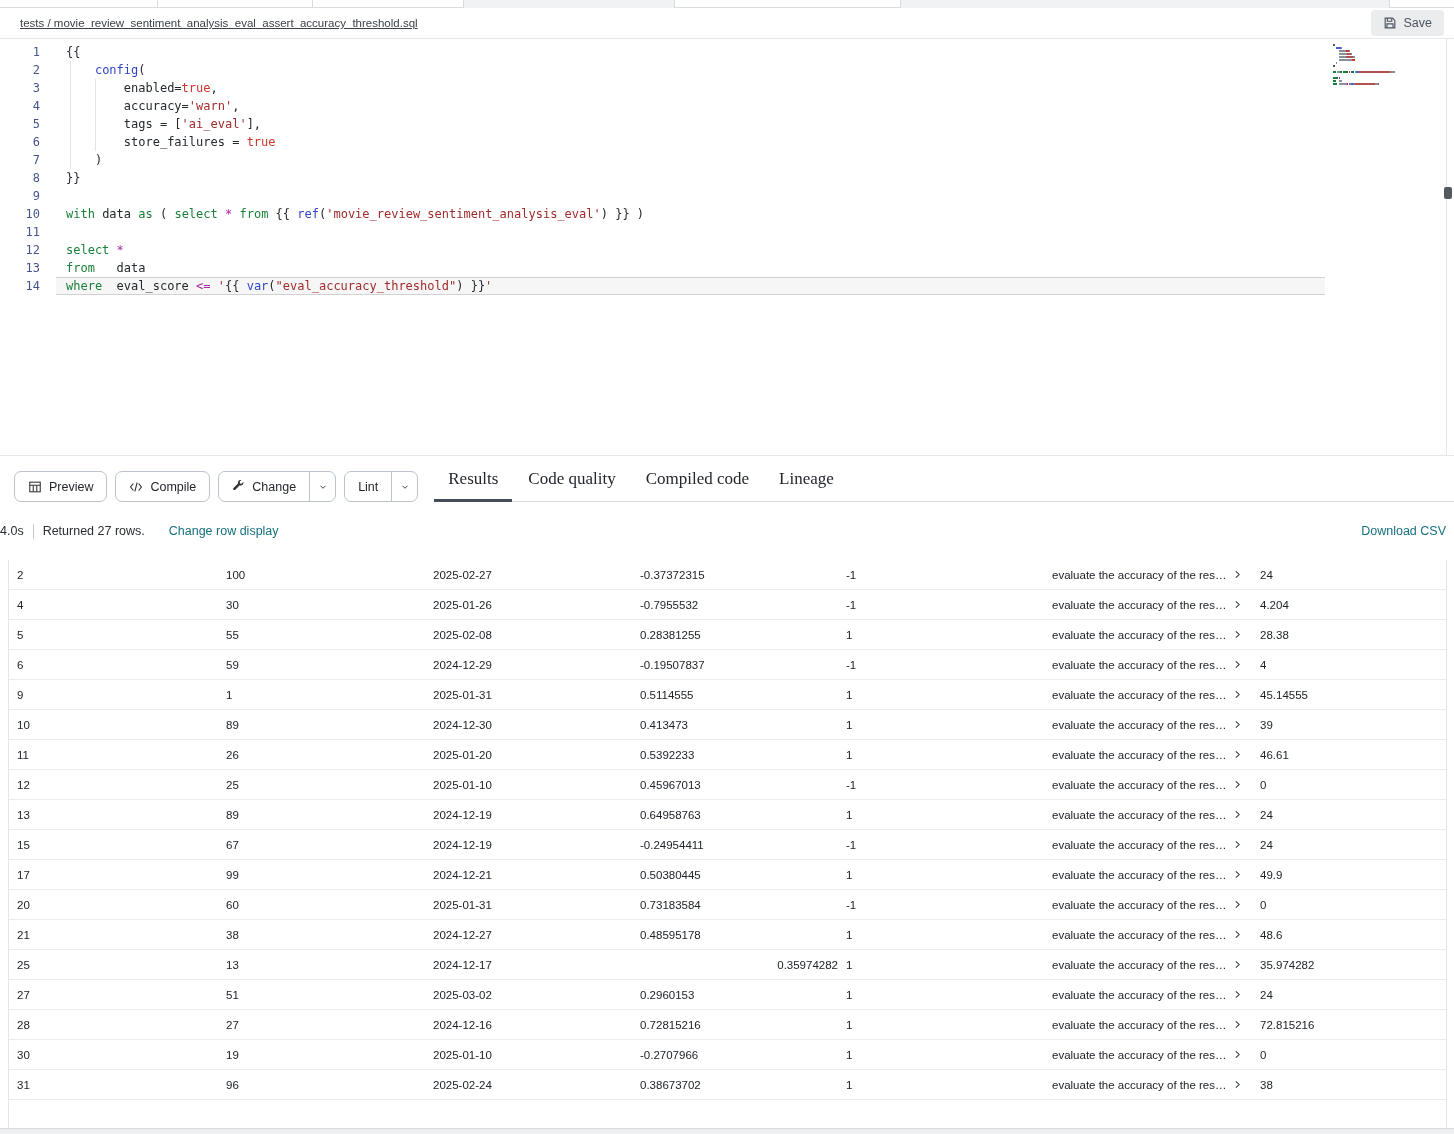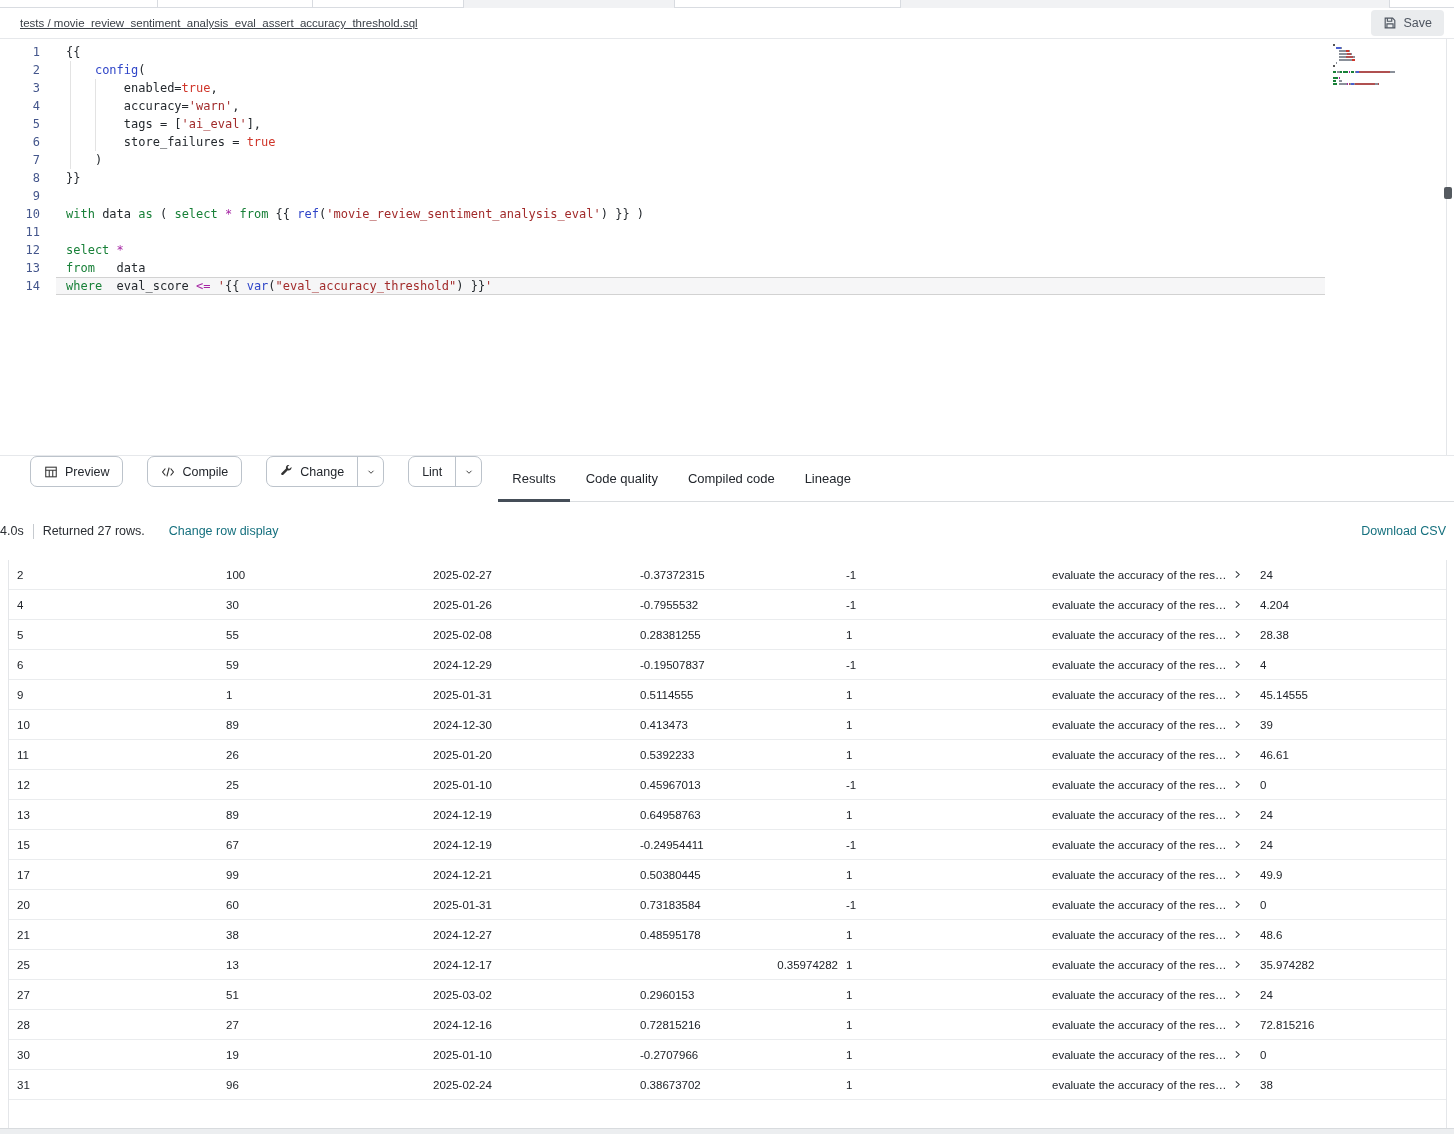--- a/index.html
+++ b/index.html
@@ -41,27 +41,27 @@
   .g1 { left:70px; top:22px; height:108px; }
   .g2 { left:95px; top:40px; height:72px; }
   .minimap { position:absolute; left:1333px; top:5px; width:106px; }
   .mm-line { height:2px; margin-bottom:1px; display:flex; }
   .mm-seg { height:2px; display:inline-block; }
   .escroll-track { position:absolute; left:1446px; top:0; width:1px; height:416px; background:#e4e6e9; }
   .escroll-thumb { position:absolute; left:1444px; top:148px; width:8px; height:12px; background:#555a60; border-radius:2px; }
 
   
   .toolbar { position:absolute; top:455px; left:0; right:0; height:47px; border-top:1px solid #e6e8eb; display:flex; background:#fff; }
-  .btn-row { display:flex; align-items:flex-start; gap:24px; padding-left:30px; }
+  .btn-row { display:flex; align-items:flex-end; gap:8px; padding-left:14px; }
   .tbtn { display:flex; align-items:stretch; height:31px; border:1px solid #bcc3cb; border-radius:7px; background:#fff;
     font-size:12.5px; color:#23272d; overflow:hidden; font-family:inherit; }
   .tbtn .main { display:flex; align-items:center; gap:7px; padding:0 13px; cursor:pointer; }
   .tbtn .dd { display:flex; align-items:center; justify-content:center; width:26px; border-left:1px solid #bcc3cb; cursor:pointer; }
   .tabs { flex:1; display:flex; gap:2px; margin-left:16px; border-bottom:1px solid #dadde0; }
-  .tab { display:flex; align-items:center; padding:0 14px; font-size:13px; color:#23272d; position:relative; cursor:pointer; }
+  .tab { display:flex; align-items:center; padding:0 14px; font-size:17px; color:#23272d; position:relative; cursor:pointer;font-family:Liberation Serif, serif; }
   .tab.active::after { content:''; position:absolute; left:0; right:0; bottom:-1px; height:3px; background:#454e58; }
 
   
   .status-row { position:absolute; top:502px; left:0; right:0; height:58px; display:flex; align-items:center;
     font-size:12.5px; color:#2a2e33; background:#fff; }
   .dur { margin-left:0; }
   .vdiv { width:1px; height:15px; background:#c6cacf; margin:0 9px; }
   .teal { color:#15707e; text-decoration:none; cursor:pointer; }
   .change { margin-left:24px; }
   .download { margin-left:auto; margin-right:8px; }

